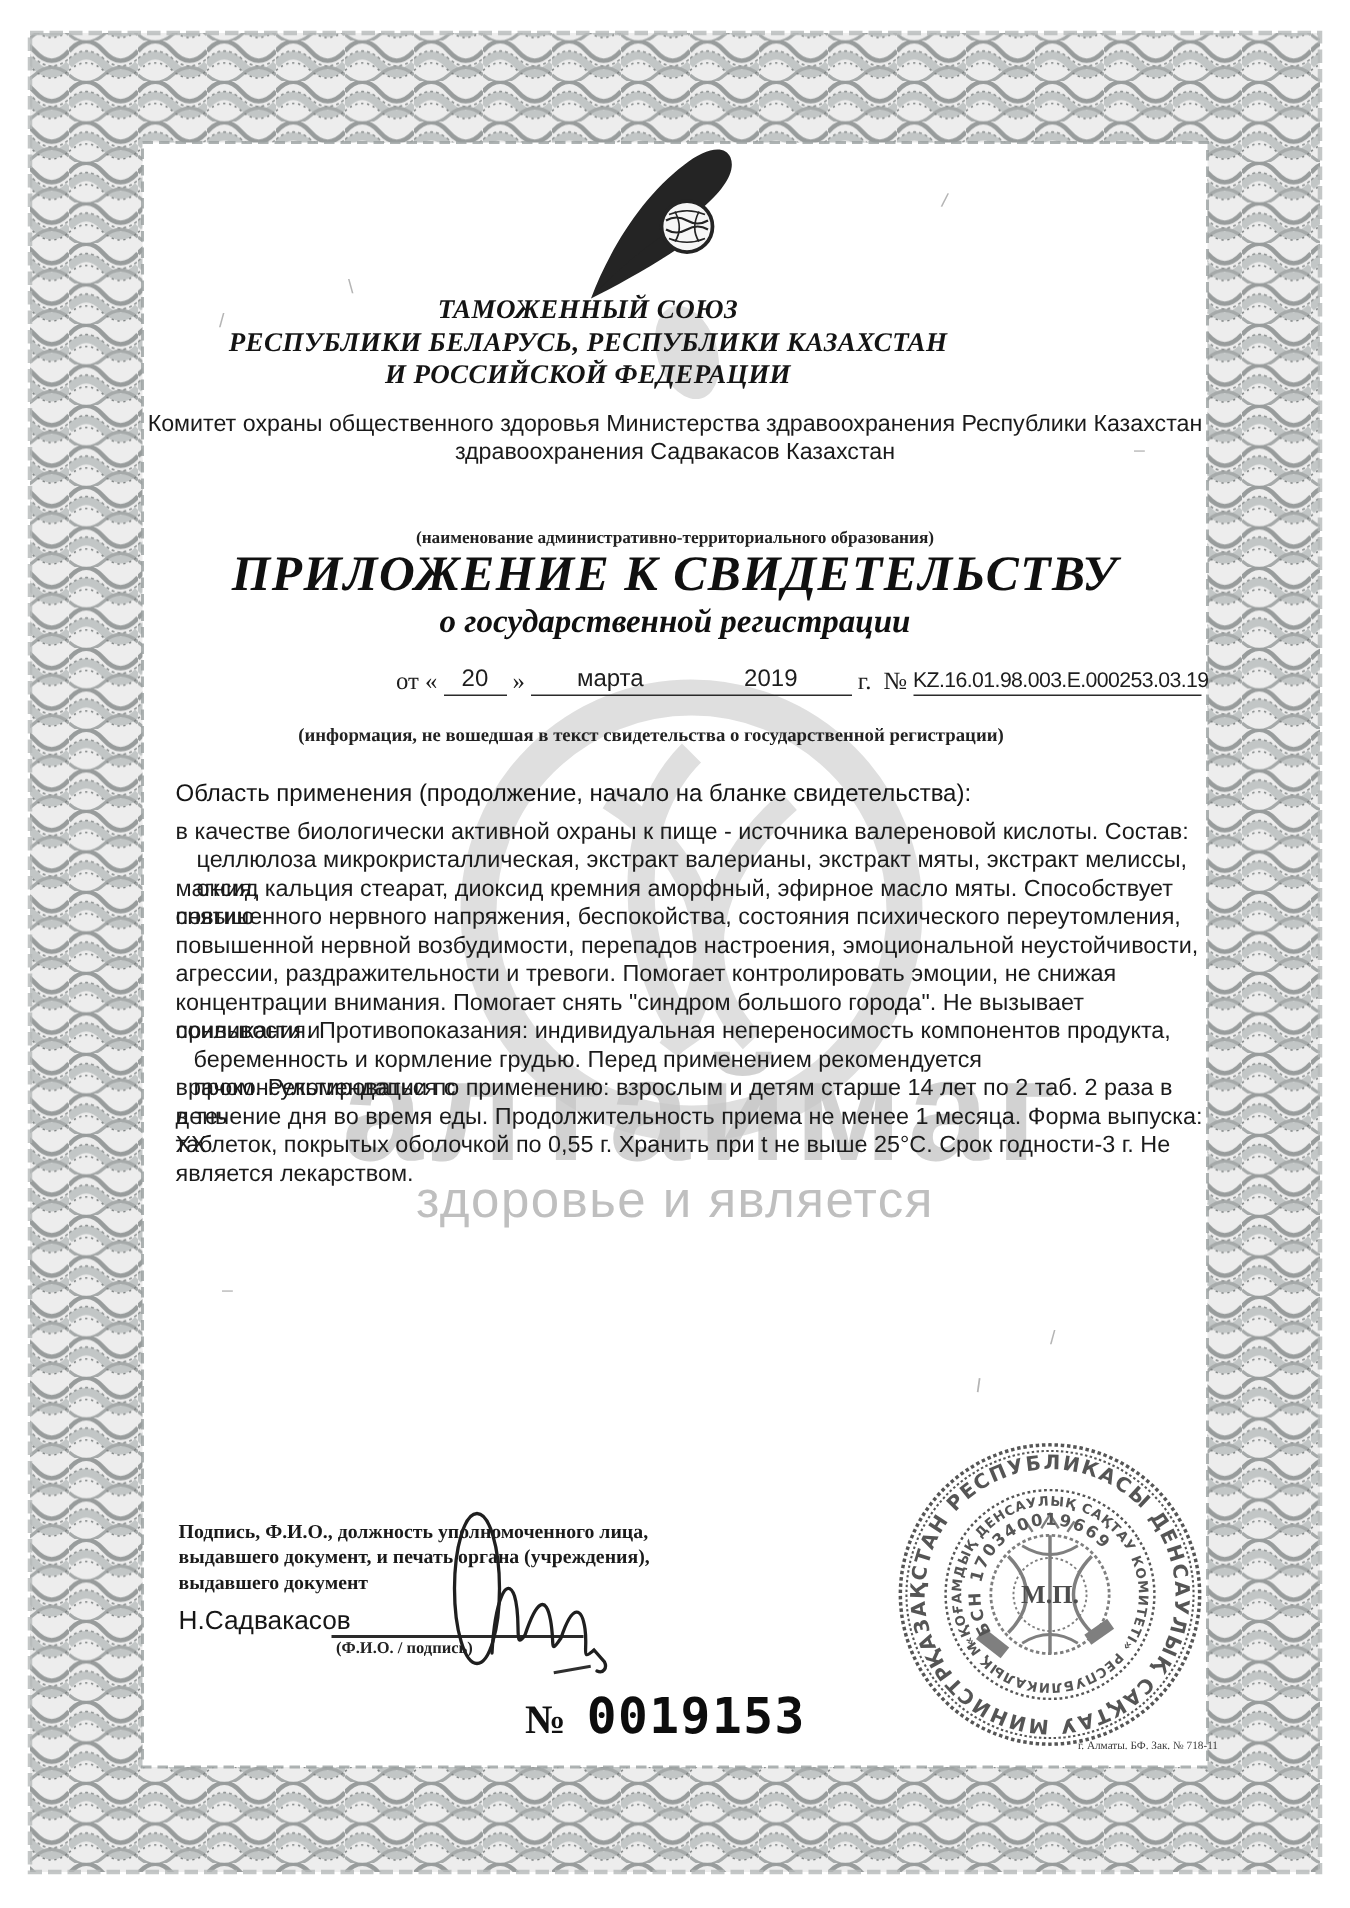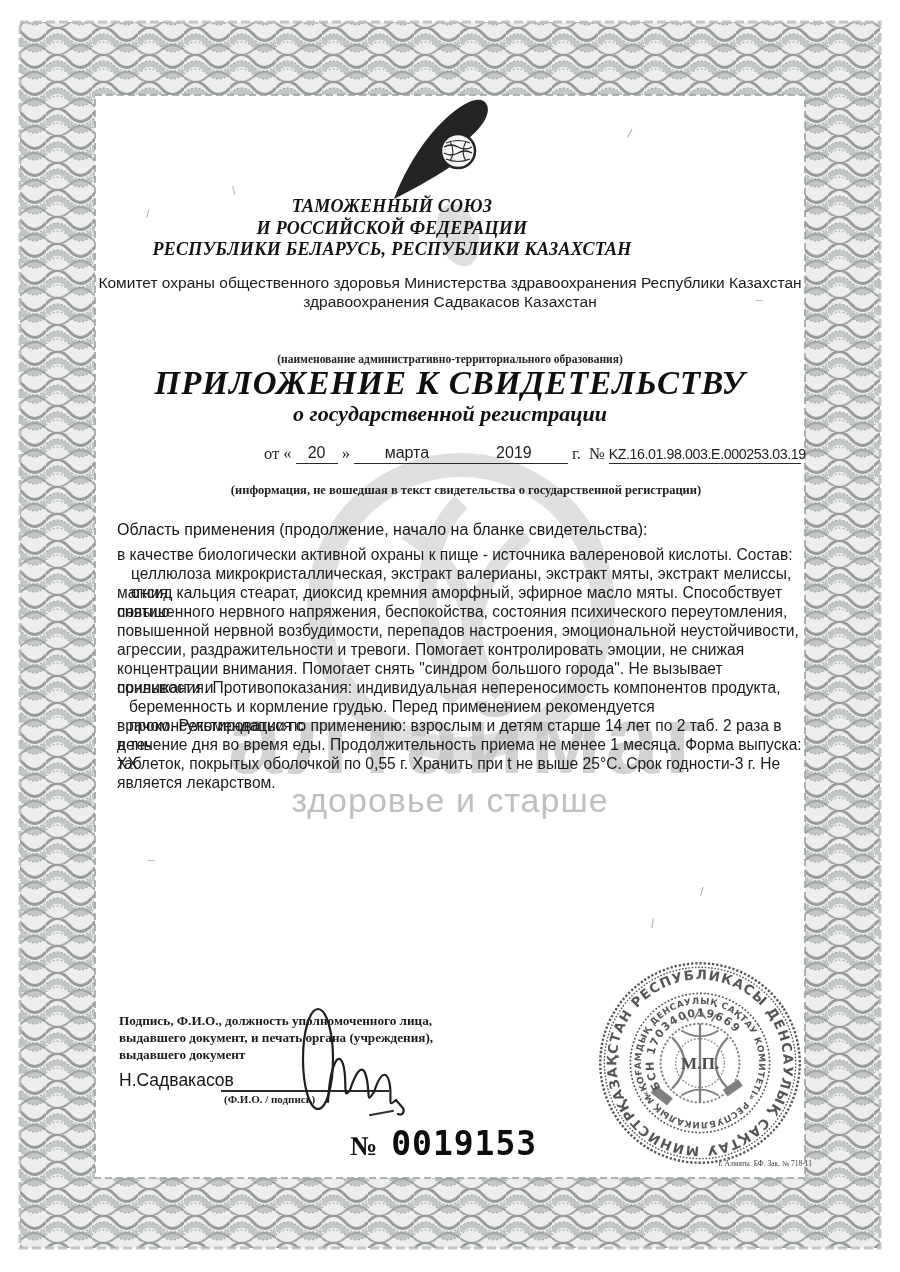--- a/index.html
+++ b/index.html
@@ -8,21 +8,21 @@
   .abs{position:absolute;}
   .ctr{text-align:center;}
   .serifb{font-family:"Liberation Serif",serif;font-weight:bold;}
   .serifbi{font-family:"Liberation Serif",serif;font-weight:bold;font-style:italic;}
 
   .union-title{left:95px;width:594px;top:196px;font-size:18px;line-height:21.5px;color:#141414;letter-spacing:.3px;}
   .authority{left:95px;width:710px;top:273px;font-size:15.5px;line-height:19.4px;color:#1a1a1a;}
   .admin-cap{left:95px;width:710px;top:353px;font-size:11.5px;color:#222;}
   .doc-title{left:95px;width:710px;top:365px;font-size:33px;letter-spacing:1px;color:#101010;}
   .doc-sub{left:95px;width:710px;top:401px;font-size:22px;color:#101010;}
-  .info-cap{left:111px;width:710px;top:483px;font-size:12.5px;color:#222;}
+  .info-cap{left:79px;width:710px;top:483px;font-size:12.5px;color:#222;}
 
   .date-row{left:260px;top:444px;display:flex;align-items:flex-end;white-space:nowrap;}
   .date-row .lbl{font-family:"Liberation Serif",serif;font-size:16.5px;margin:0 4px;}
   .ul{border-bottom:1.6px solid #2a2a2a;text-align:center;font-size:16px;padding-bottom:1px;}
   .ul.day{width:42px;}
   .ul.month{width:106px;}
   .ul.year{width:108px;}
   .ul.num{width:192px;font-size:14.2px;letter-spacing:-.4px;}
 
   .scope-h{left:117px;top:521px;font-size:16px;font-weight:normal;color:#151515;}
@@ -88,26 +88,26 @@
   <span class="abs speck z2" style="left:60px;top:1098px;transform:rotate(-20deg);">–</span>
 
   <svg class="abs z2" width="330" height="330" viewBox="0 0 330 330" style="left:296px;top:442px;" opacity="0.85">
     <circle cx="165" cy="165" r="142" fill="none" stroke="#dadada" stroke-width="24"></circle>
     <path d="M165 60 C 120 105 120 190 165 255" fill="none" stroke="#dadada" stroke-width="18"></path>
     <path d="M110 90 C 175 130 195 200 150 258" fill="none" stroke="#dadada" stroke-width="16"></path>
     <path d="M230 92 C 175 140 160 205 205 252" fill="none" stroke="#dadada" stroke-width="16"></path>
   </svg>
 
   <div class="abs wm-brand z2">алтаймаг</div>
-  <div class="abs wm-tag ctr z2">здоровье и старше</div>
+  <div class="abs wm-tag ctr z2">здоровье и является</div>
 
   <div class="abs union-title ctr serifbi z3">
     <div>ТАМОЖЕННЫЙ СОЮЗ</div>
+    <div>РЕСПУБЛИКИ БЕЛАРУСЬ, РЕСПУБЛИКИ КАЗАХСТАН</div>
     <div>И РОССИЙСКОЙ ФЕДЕРАЦИИ</div>
-    <div>РЕСПУБЛИКИ БЕЛАРУСЬ, РЕСПУБЛИКИ КАЗАХСТАН</div>
   </div>
 
   <div class="abs authority ctr z3">
     <div>Комитет охраны общественного здоровья Министерства здравоохранения Республики Казахстан</div>
     <div>здравоохранения Садвакасов Казахстан</div>
   </div>
 
   <div class="abs admin-cap ctr serifb z3">(наименование административно-территориального образования)</div>
 
   <div class="abs doc-title ctr serifbi z3">ПРИЛОЖЕНИЕ К СВИДЕТЕЛЬСТВУ</div>

